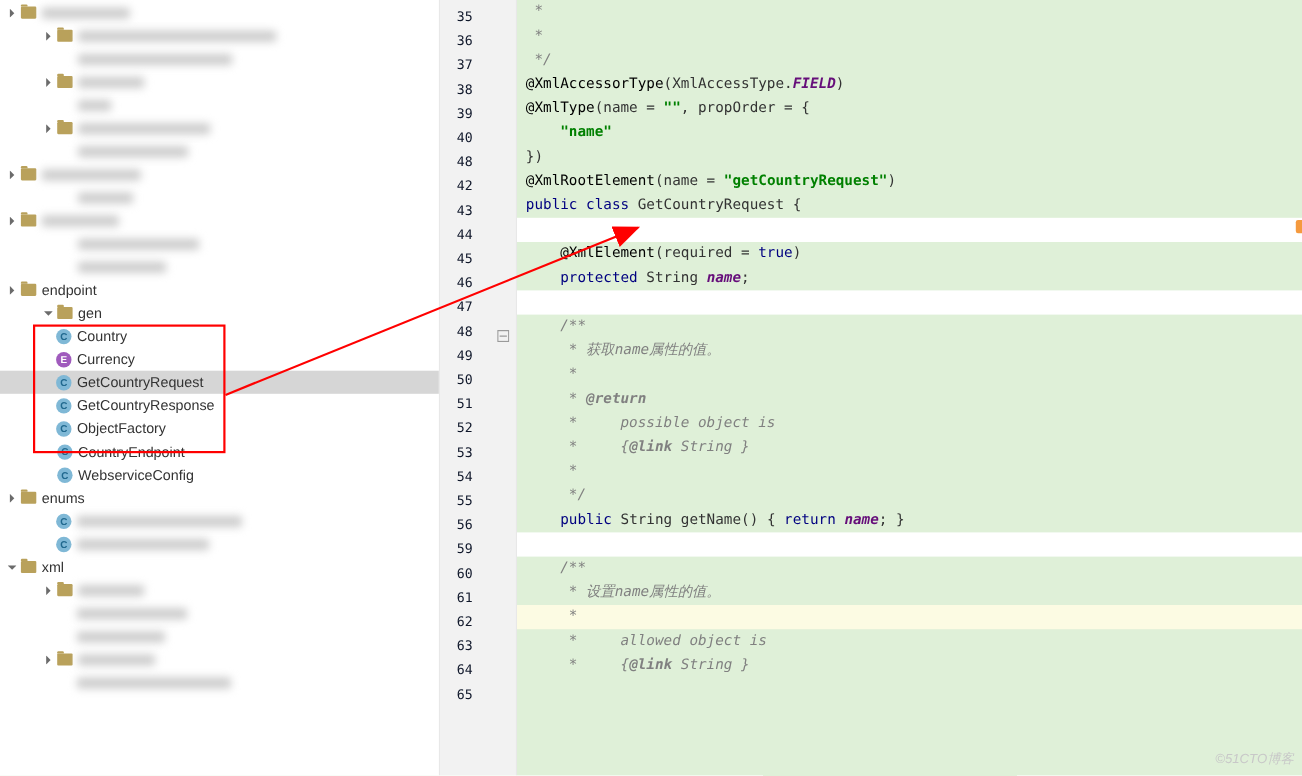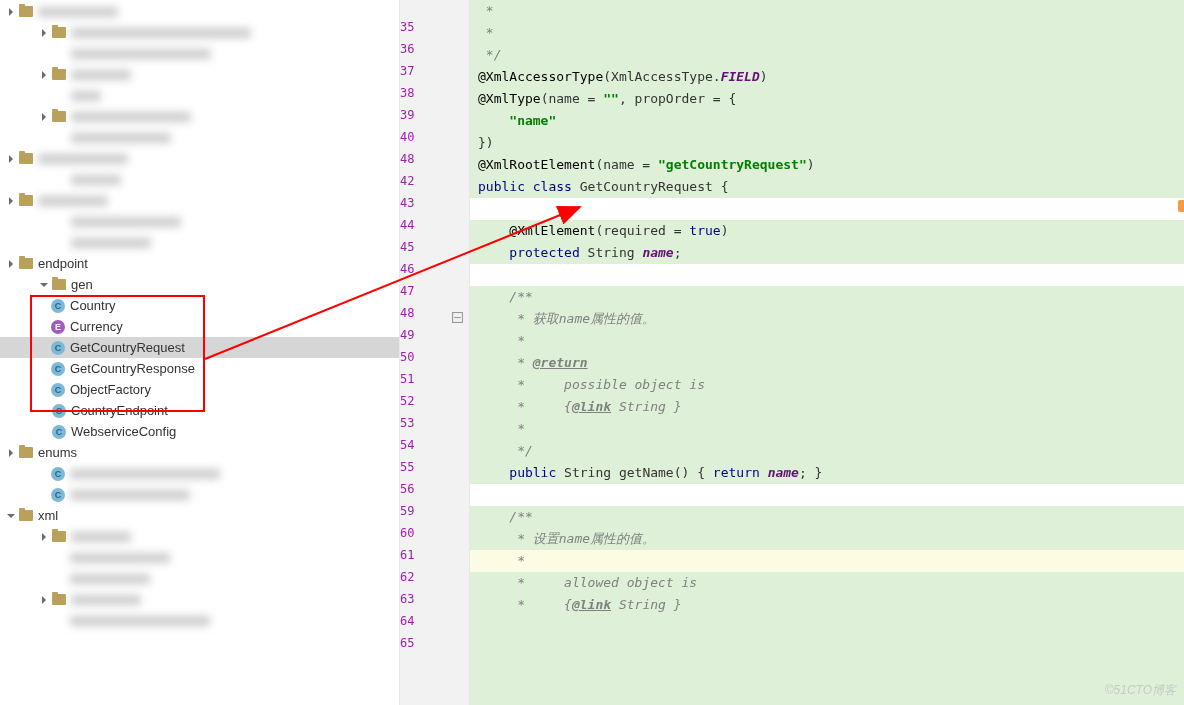--- a/index.html
+++ b/index.html
@@ -22,36 +22,36 @@
   .class-ico.e { background: #a05bbd; }
   .class-ico.cblue { background:#7fb8d6; color:#20688e;}
   .ind0 { padding-left: 4px; }
   .ind1 { padding-left: 20px; margin-left: 17px; }
   .ind2 { padding-left: 36px; }
 
   
   .redbox { position: absolute; left: 30px; top: 295px; width: 175px; height: 117px; border: 2px solid #ff0000; pointer-events: none; z-index: 5; }
 
   
-  .gutter { width: 70px; background: #f2f2f2; border-right: 1px solid #e8e8e8; font-family: Consolas, Menlo, monospace; font-size: 12px; color: #a21caf; text-align: left; padding-top: 16px; }
+  .gutter { width: 70px; background: #f2f2f2; border-right: 1px solid #e8e8e8; font-family: Consolas, Menlo, monospace; font-size: 12px; color: #0f172a; text-align: center; padding-top: 4px; }
   .gutter .ln { height: 22px; line-height: 22px; padding-right: 24px; position: relative; }
   .gutter .ln .ex { position:absolute; right:6px; top:6px; width:11px; height:11px; }
   .gutter .ln .ex svg{ width:11px;height:11px;}
 
   
   .code { flex: 1; background: #dff0d8; font-family: Consolas, Menlo, monospace; font-size: 13px; color: #333; position: relative; overflow: hidden; }
   .cline { height: 22px; line-height: 22px; padding-left: 8px; white-space: pre; }
   .cline.plain { background: #ffffff; }
   .cline.hl { background: #fcfbe3; }
   .kw   { color: #000080; font-weight: normal; }
   .ann  { color: #000000; }
   .str  { color: #008000; font-weight: bold; }
   .fld  { color: #660e7a; font-style: italic; font-weight:bold;}
   .doc  { color: #808080; font-style: italic; }
-  .tagu { text-decoration: underline; font-weight:bold;}
+  .tagu { font-weight:bold;}
   .val  { color: #333; font-style: italic; font-weight: bold;}
 
   
   .arrow-overlay { position: absolute; left: 0; top: 0; width: 1184px; height: 705px; pointer-events: none; z-index: 6; }
 
   
   .wm { position: absolute; right: 8px; bottom: 6px; color: #c8c8c8; font-size: 12px; font-style: italic; z-index: 4; }
   
   .scrollmark{position:absolute; right:0; top:200px; width:6px; height:12px; background:#f59a3e; border-radius:2px 0 0 2px; z-index:4;}
 </style>

